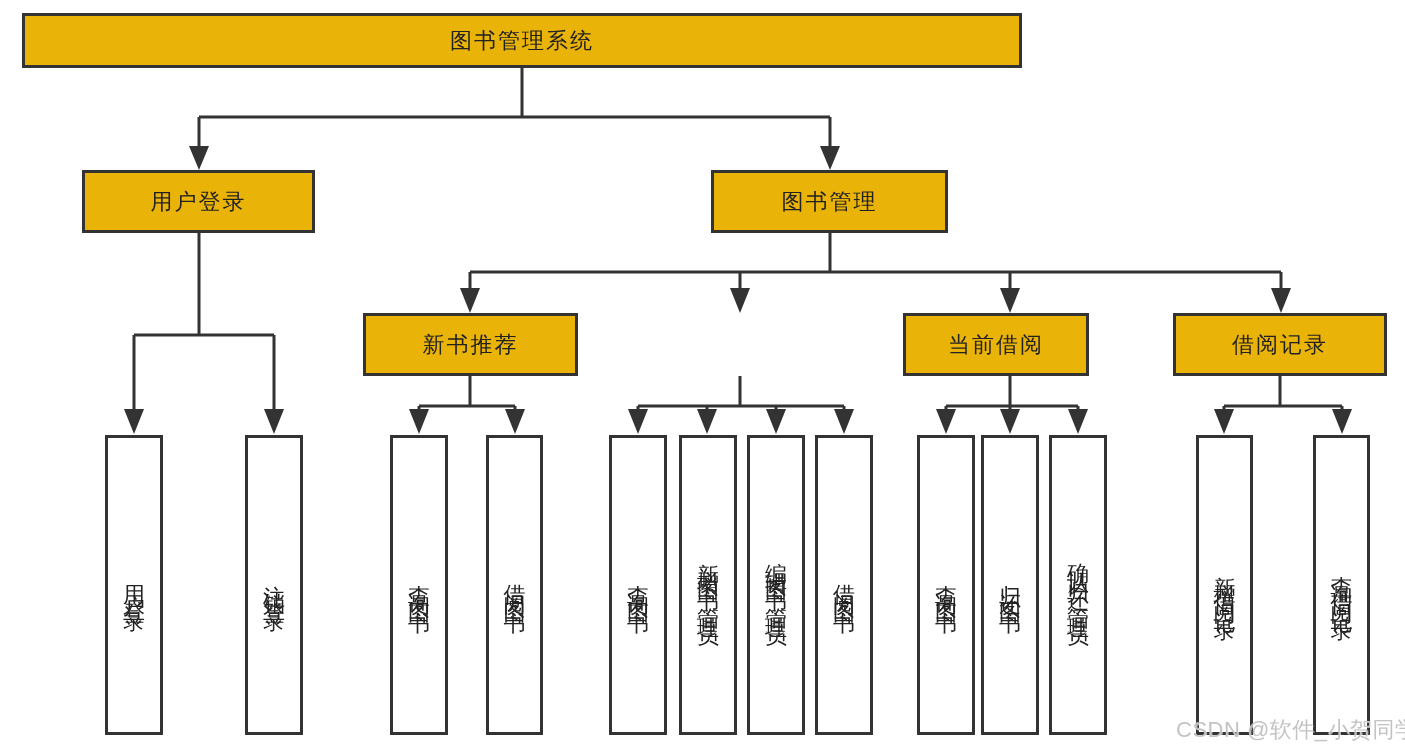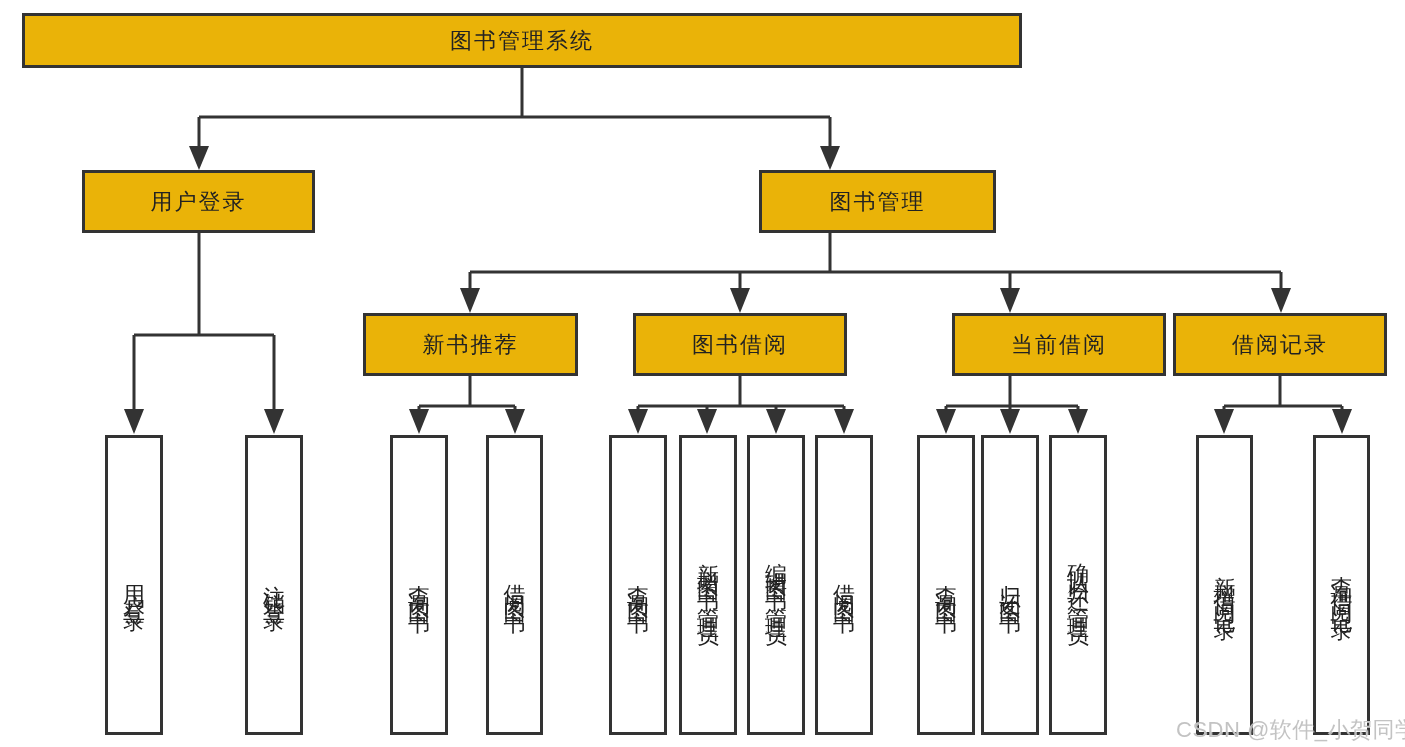--- a/index.html
+++ b/index.html
@@ -113,31 +113,28 @@
     </g>
   </svg>
 
   <div class="hbox" style="left:22px; top:13px; width:1000px; height:55px;">
     <span>图书管理系统</span>
   </div>
 
   <div class="hbox" style="left:82px; top:170px; width:233px; height:63px;">
     <span>用户登录</span>
   </div>
-  <div class="hbox" style="left:711px; top:170px; width:237px; height:63px;margin-left:48px;">
+  <div class="hbox" style="left:711px; top:170px; width:237px; height:63px;">
     <span>图书管理</span>
   </div>
 
   <div class="hbox" style="left:363px; top:313px; width:215px; height:63px;">
     <span>新书推荐</span>
   </div>
-  <div class="hbox" style="left:633px; top:313px; width:214px; height:63px;">
-    <span>图书借阅</span>
-  </div>
-  <div class="hbox" style="left:952px; top:313px; width:214px; height:63px;">
+  <div class="hbox" style="left:903px; top:313px; width:186px; height:63px;">
     <span>当前借阅</span>
   </div>
   <div class="hbox" style="left:1173px; top:313px; width:214px; height:63px;">
     <span>借阅记录</span>
   </div>
 
   <div class="vbox" style="left:105px; top:435px; width:58px; height:300px;">
     <span class="vlabel">用户登录</span>
   </div>
   <div class="vbox" style="left:245px; top:435px; width:58px; height:300px;">

